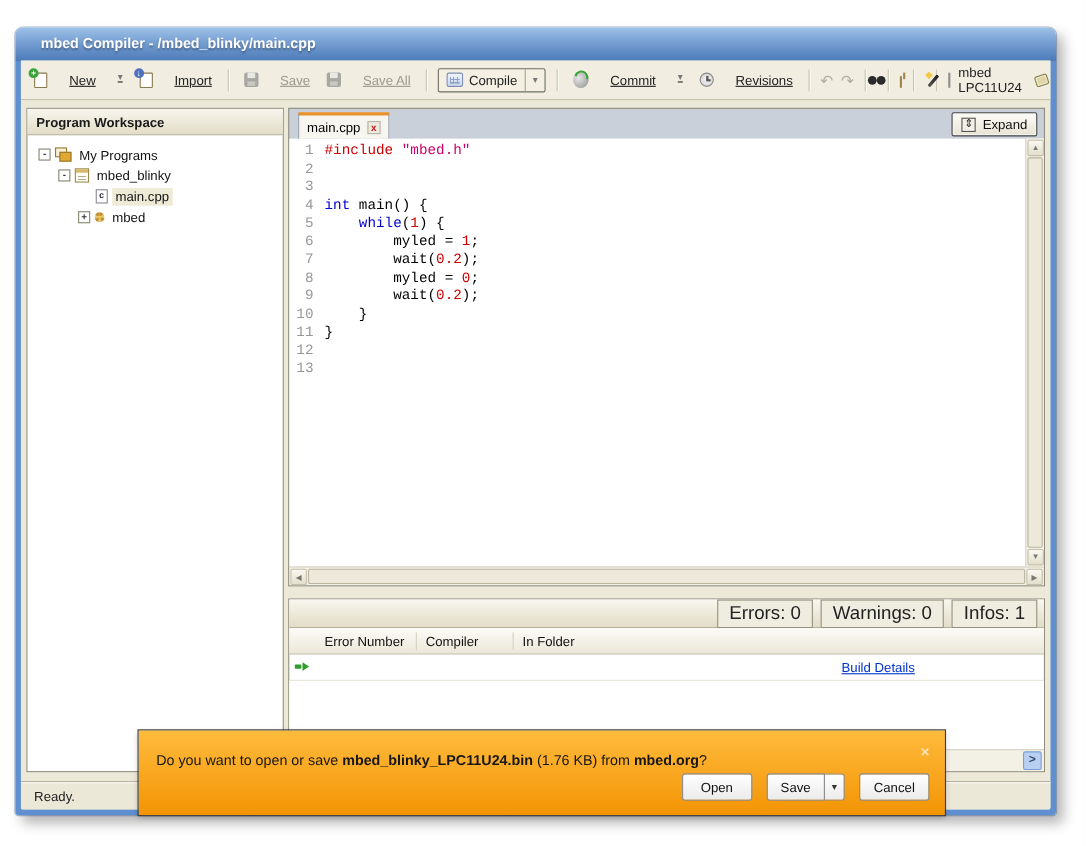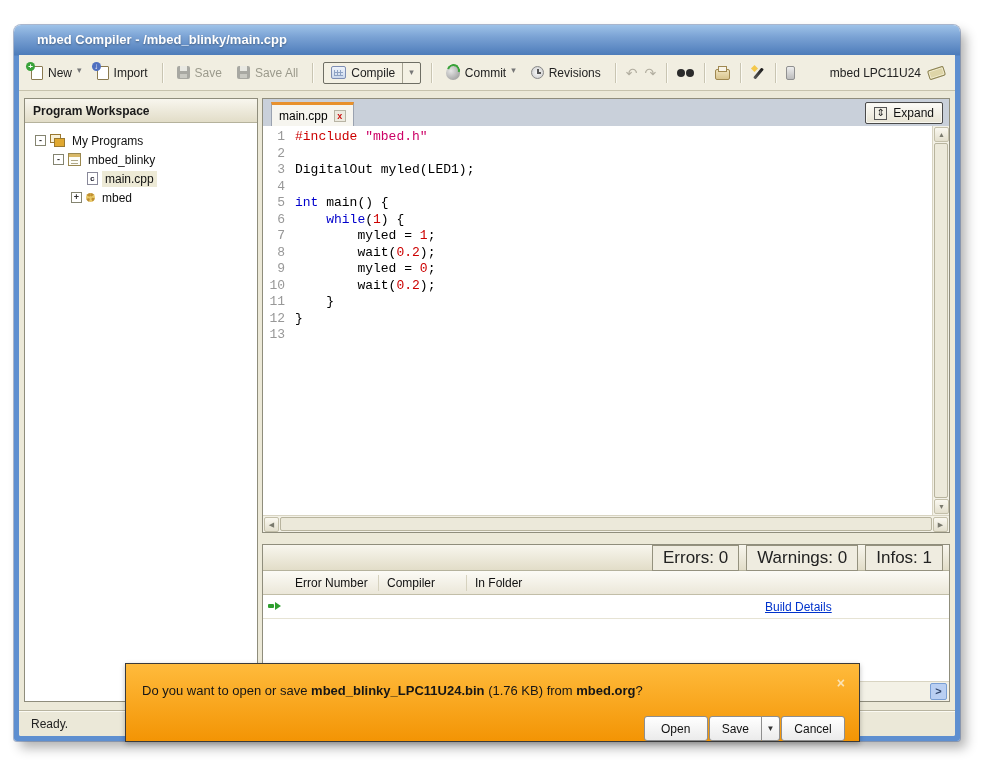--- a/index.html
+++ b/index.html
@@ -14,21 +14,21 @@
     padding:0 5px 5px 5px;
     box-shadow:0 0 0 1px rgba(70,100,150,.45), 6px 7px 12px rgba(0,0,0,.30);
   }
   .titlebar { height:30px; display:flex; align-items:center; padding:0 14px 2px 18px;
     color:#fff; font-size:13px; font-weight:bold; text-shadow:0 1px 2px rgba(0,0,0,.35); }
   .window-body { background:#ece9d8; height:681px; border-radius:0 0 2px 2px; display:flex; flex-direction:column; overflow:hidden; }
 
   
   .toolbar { height:36px; background:#f1eee1; border-bottom:1px solid #c6c2ac;
     display:flex; align-items:center; padding:0 10px 0 8px; gap:7px; font-size:12px; color:#222; flex:0 0 auto; }
-  .tbtn { display:flex; gap:5px; padding:3px 4px; border-radius:2px; cursor:default; white-space:nowrap; }
+  .tbtn { display:flex; gap:20px; padding:3px 4px; border-radius:2px; cursor:default; white-space:nowrap;text-decoration:underline; }
   .tbtn.disabled { color:#9b9a8c; }
   .tsep { width:1px; height:20px; background:#c9c5b2; box-shadow:1px 0 0 #fbfaf3; margin:0 3px; flex:0 0 auto; }
   .chev { font-size:9px; color:#777; line-height:1; }
   .compile-group { display:flex; align-items:stretch; border:1px solid #6e6e64; background:#f4f1e4; border-radius:2px; }
   .compile-group .cpart { display:flex; align-items:center; gap:5px; padding:3px 7px; }
   .compile-group .cdrop { border-left:1px solid #a6a392; display:flex; align-items:center; padding:0 6px; }
   .tb-right { margin-left:auto; display:flex; align-items:center; gap:7px; }
 
   
   .icon-page { width:12px; height:14px; background:#fff; border:1px solid #8a7a50; border-radius:1px; position:relative; flex:0 0 auto; }
@@ -156,21 +156,21 @@
   
   .statusbar { height:26px; margin-top:2px; background:#ebe8d8; border-top:1px solid #b8b4a0; box-shadow:inset 0 1px 0 #fbfaf3;
     display:flex; align-items:center; padding:0 12px; font-size:12px; color:#222; flex:0 0 auto; }
 
   
   .dlbar { position:absolute; left:125px; top:663px; width:735px; height:79px; z-index:50;
     background:linear-gradient(#ffbb3c,#f39404); border:1px solid #3a3a3a; box-shadow:0 2px 5px rgba(0,0,0,.25); }
   .dl-msg { position:absolute; left:16px; top:19px; font-size:13px; color:#161616; }
   .dl-msg b { font-weight:bold; }
   .dl-close { position:absolute; right:14px; top:12px; color:#fbe3b5; font:bold 14px/14px "Liberation Sans",sans-serif; }
-  .dl-buttons { position:absolute; right:14px; bottom:0; display:flex; gap:1px; }
+  .dl-buttons { position:absolute; right:14px; bottom:13px; display:flex; gap:13px; }
   .dl-btn { min-width:64px; height:25px; background:linear-gradient(#ffffff,#ebebeb); border:1px solid #8e8e8e; border-radius:3px;
     font-size:12px; color:#111; display:flex; align-items:center; justify-content:center; padding:0 12px; }
   .save-group { display:flex; }
   .save-group .dl-btn.main { border-radius:3px 0 0 3px; min-width:48px; }
   .save-group .dl-btn.drop { min-width:18px; padding:0 4px; border-left:none; border-radius:0 3px 3px 0; font-size:8px; color:#333; }
 </style>
 </head>
 <body>
 
 <div class="window">
@@ -289,21 +289,20 @@
                 <div>8</div>
                 <div>9</div>
                 <div>10</div>
                 <div>11</div>
                 <div>12</div>
                 <div>13</div>
               </div>
             <div class="code">
                 <div class="cl"><span class="tok-pre">#include </span><span class="tok-str">"mbed.h"</span></div>
                 <div class="cl">&nbsp;</div>
-                <div class="cl"><span class="tok-plain">DigitalOut myled(LED1);</span></div>
                 <div class="cl">&nbsp;</div>
                 <div class="cl"><span class="tok-kw">int</span><span class="tok-plain"> main() {</span></div>
                 <div class="cl"><span class="tok-plain">    </span><span class="tok-kw">while</span><span class="tok-plain">(</span><span class="tok-num">1</span><span class="tok-plain">) {</span></div>
                 <div class="cl"><span class="tok-plain">        myled = </span><span class="tok-num">1</span><span class="tok-plain">;</span></div>
                 <div class="cl"><span class="tok-plain">        wait(</span><span class="tok-num">0.2</span><span class="tok-plain">);</span></div>
                 <div class="cl"><span class="tok-plain">        myled = </span><span class="tok-num">0</span><span class="tok-plain">;</span></div>
                 <div class="cl"><span class="tok-plain">        wait(</span><span class="tok-num">0.2</span><span class="tok-plain">);</span></div>
                 <div class="cl"><span class="tok-plain">    }</span></div>
                 <div class="cl"><span class="tok-plain">}</span></div>
                 <div class="cl">&nbsp;</div>

